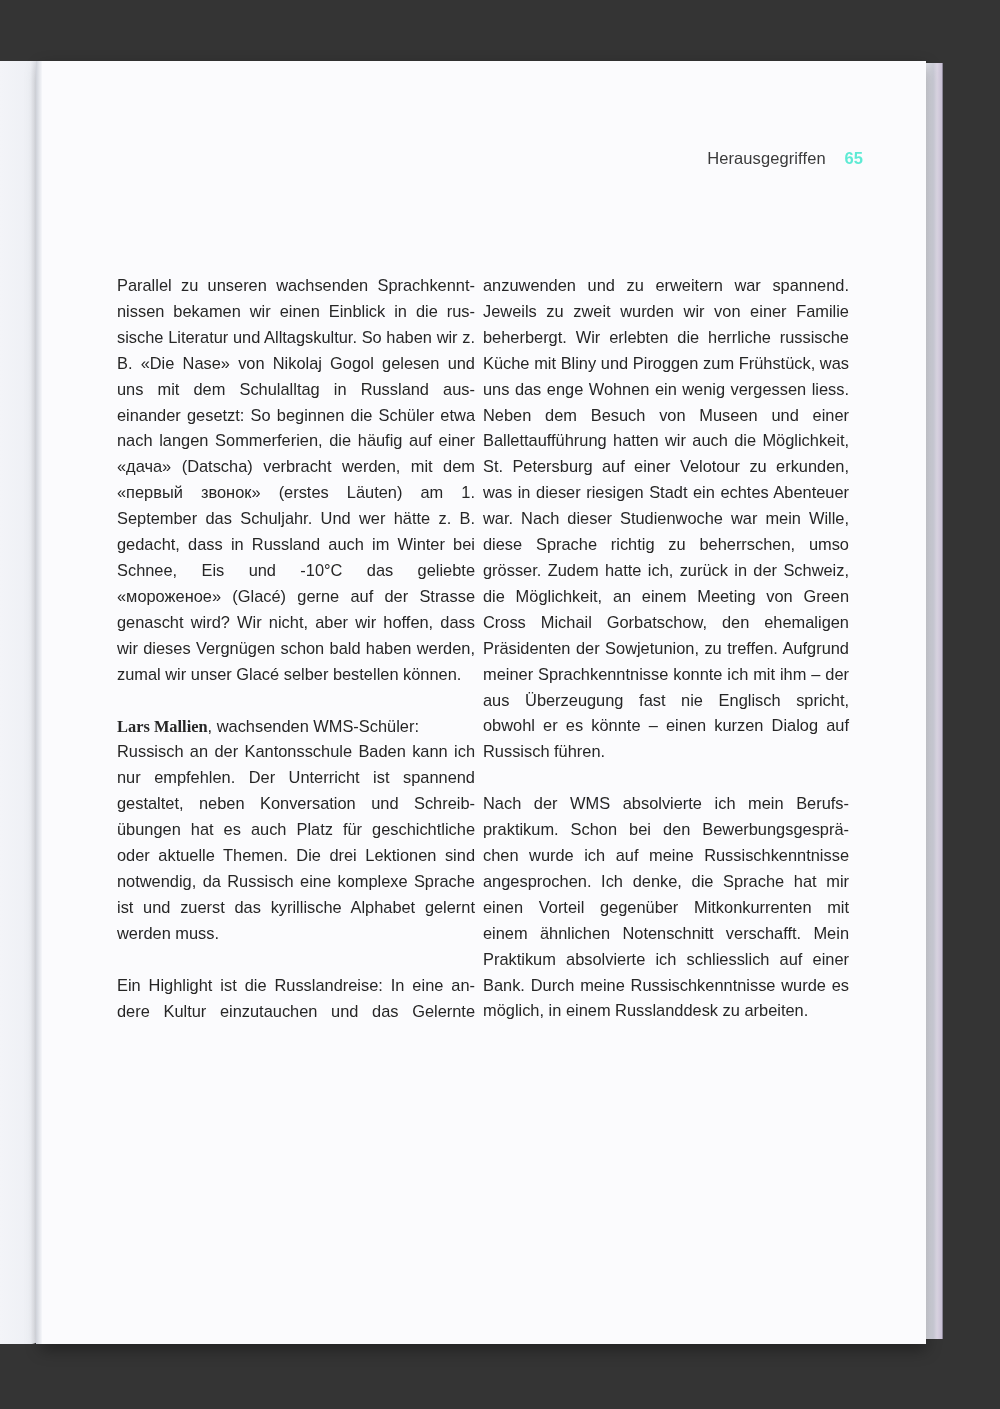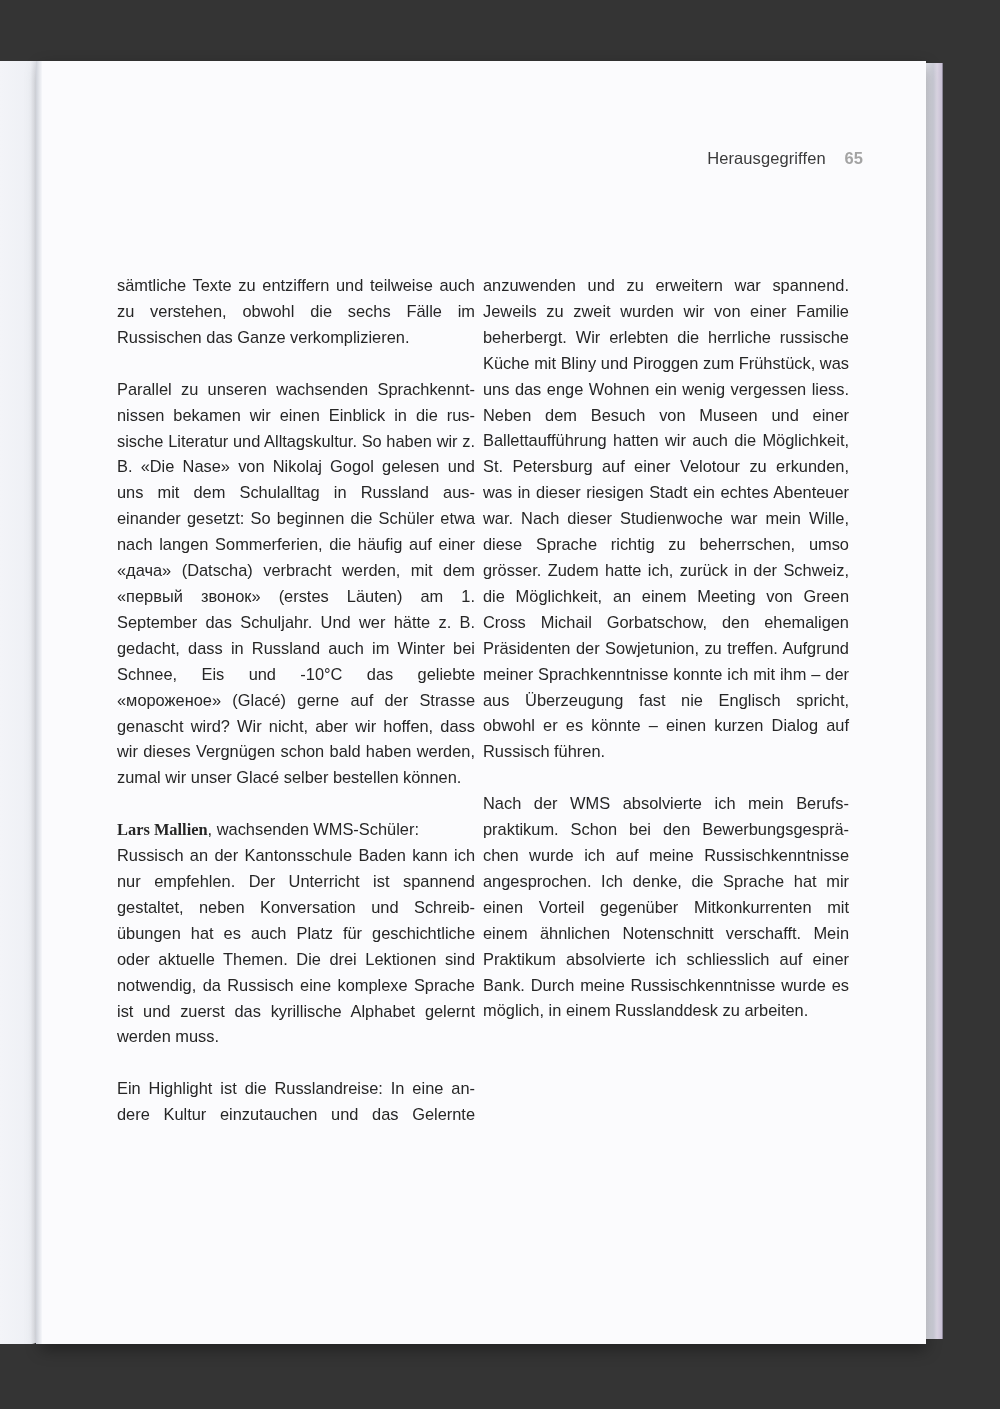--- a/index.html
+++ b/index.html
@@ -26,21 +26,21 @@
     position: absolute; left: 926px; top: 63px; width: 16px; height: 1276px;
     background: linear-gradient(to right, #e4e5ec 0%, #cfd0db 45%, #dcd6e4 70%, #c7bfd3 100%);
     border-right: 1px solid #8d8899;
   }
   .running-head {
     position: absolute; right: 137px; top: 149px;
     font-size: 16.5px; color: #3a3a3a; letter-spacing: 0.1px;
     white-space: nowrap;
   }
   .running-head .title { margin-right: 14px; margin-top: 7px; }
-  .running-head .pnum { font-weight: bold; color: #a3a3a3; margin-top: 12px; }
+  .running-head .pnum { font-weight: bold; color: #5eead4; margin-top: 12px; }
   .col {
     position: absolute; top: 273px; width: 358px;
     font-size: 16.4px; line-height: 25.9px; color: #262626;
     text-align: justify; hyphens: manual;
   }
   .col.left { left: 117px; }
   .col.right { left: 483px; width: 366px; }
   .col p { margin: 0 0 26px 0; }
   .col p.tight { margin-bottom: 0; }
   .name { font-weight: bold; font-family: Liberation Serif, serif; }
@@ -52,21 +52,20 @@
 <div class="page-edge"></div>
 <div class="page"></div>
 <div class="gutter-shadow"></div>
 
 <div class="running-head">
   <span class="title">Herausgegriffen</span>
   <span class="pnum">65</span>
 </div>
 
 <div class="col left">
-  <p>sämtliche Texte zu entziffern und teilweise auch zu verstehen, obwohl die sechs Fälle im Russischen das Ganze verkomplizieren.</p>
   <p>Parallel zu unseren wachsenden Sprachkennt­nissen bekamen wir einen Einblick in die rus­sische Literatur und Alltagskultur. So haben wir z. B. «Die Nase» von Nikolaj Gogol gelesen und uns mit dem Schulalltag in Russland aus­einander gesetzt: So beginnen die Schüler etwa nach langen Sommerferien, die häufig auf einer «дача» (Datscha) verbracht werden, mit dem «первый звонок» (erstes Läuten) am 1. September das Schuljahr. Und wer hätte z. B. gedacht, dass in Russland auch im Winter bei Schnee, Eis und -10°C das geliebte «мороженое» (Glacé) gerne auf der Strasse genascht wird? Wir nicht, aber wir hoffen, dass wir dieses Vergnügen schon bald haben wer­den, zumal wir unser Glacé selber bestellen können.</p>
   <p class="tight"><span class="name">Lars Mallien</span><span>, wachsenden WMS-Schüler:</span></p>
   <p>Russisch an der Kantonsschule Baden kann ich nur empfehlen. Der Unterricht ist spannend gestaltet, neben Konversation und Schreib­übungen hat es auch Platz für geschichtliche oder aktuelle Themen. Die drei Lektionen sind notwendig, da Russisch eine komplexe Spra­che ist und zuerst das kyrillische Alphabet ge­lernt werden muss.</p>
   <p style="text-align-last: justify;">Ein Highlight ist die Russlandreise: In eine an­dere Kultur einzutauchen und das Gelernte</p>
 </div>
 
 <div class="col right">
   <p>anzuwenden und zu erweitern war spannend. Jeweils zu zweit wurden wir von einer Familie beherbergt. Wir erlebten die herrliche russi­sche Küche mit Bliny und Piroggen zum Früh­stück, was uns das enge Wohnen ein wenig vergessen liess. Neben dem Besuch von Mu­seen und einer Ballettaufführung hatten wir auch die Möglichkeit, St. Petersburg auf einer Velotour zu erkunden, was in dieser riesigen Stadt ein echtes Abenteuer war. Nach dieser Studienwoche war mein Wille, diese Sprache richtig zu beherrschen, umso grösser. Zudem hatte ich, zurück in der Schweiz, die Möglich­keit, an einem Meeting von Green Cross Michail Gorbatschow, den ehemaligen Präsi­denten der Sowjetunion, zu treffen. Aufgrund meiner Sprachkenntnisse konnte ich mit ihm – der aus Überzeugung fast nie Englisch spricht, obwohl er es könnte – einen kurzen Dialog auf Russisch führen.</p>
   <p>Nach der WMS absolvierte ich mein Berufs­praktikum. Schon bei den Bewerbungsgesprä­chen wurde ich auf meine Russischkenntnisse angesprochen. Ich denke, die Sprache hat mir einen Vorteil gegenüber Mitkonkurrenten mit einem ähnlichen Notenschnitt verschafft. Mein Praktikum absolvierte ich schliesslich auf einer Bank. Durch meine Russischkenntnisse wurde es möglich, in einem Russlanddesk zu arbei­ten.</p>
 </div>

